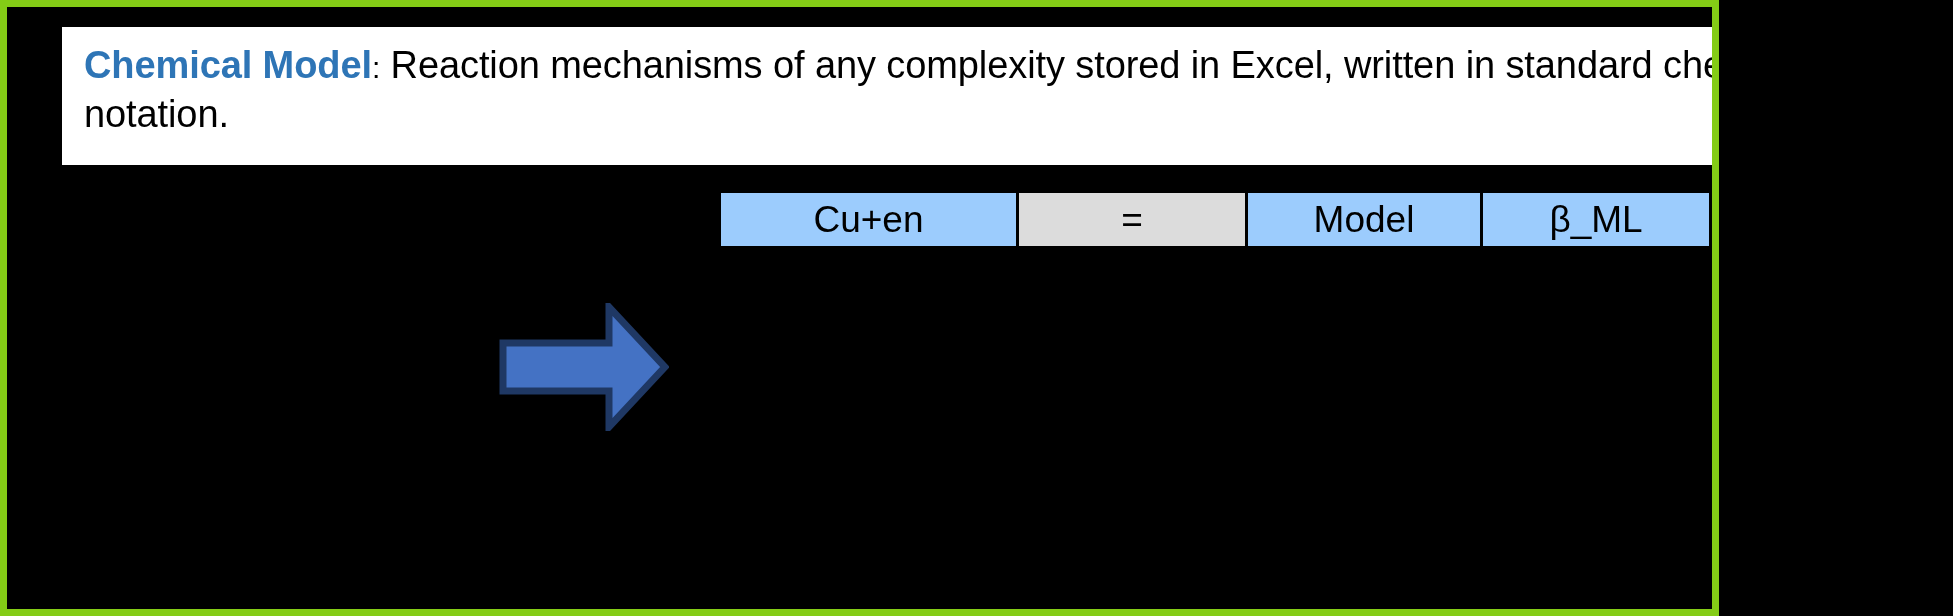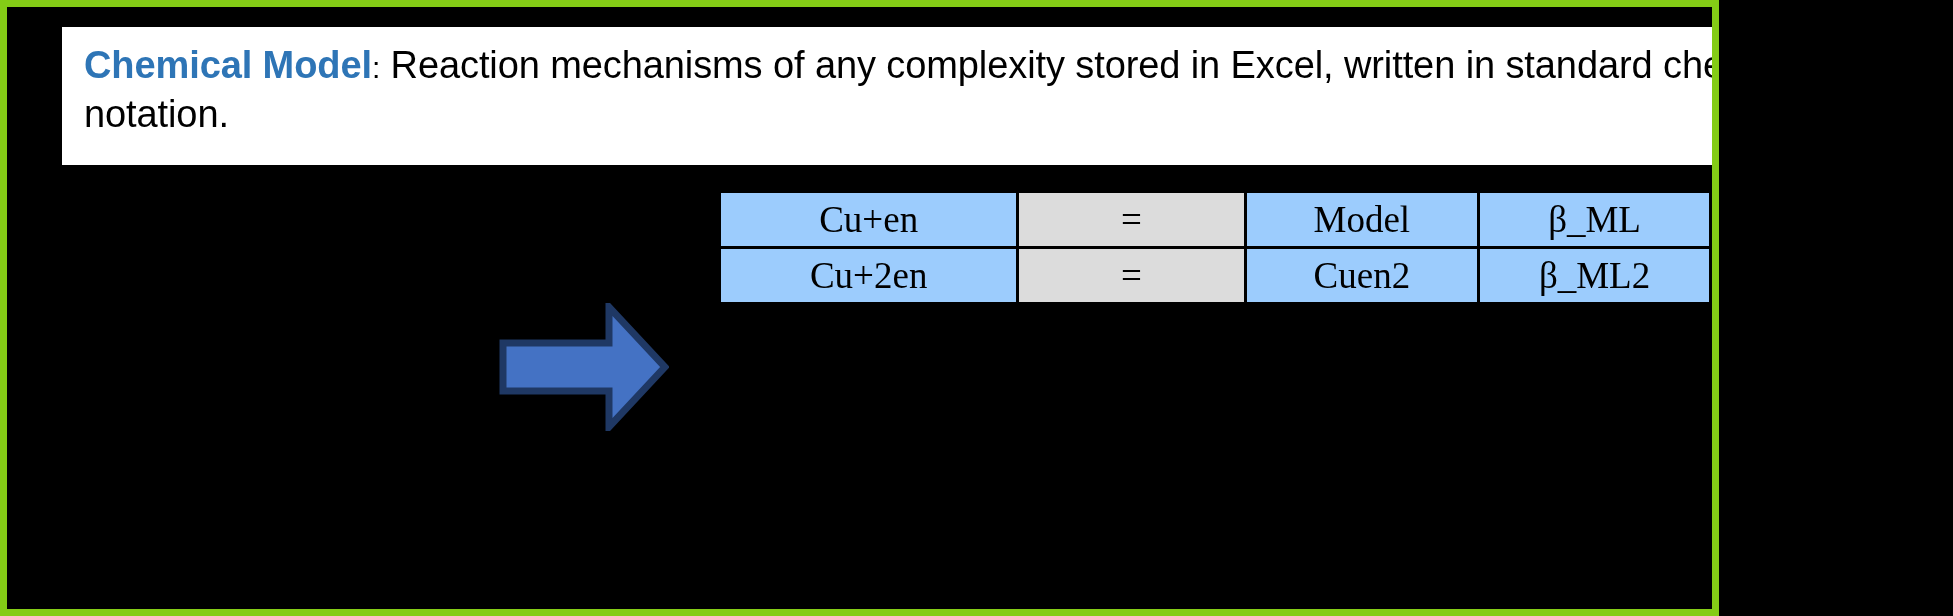--- a/index.html
+++ b/index.html
@@ -66,21 +66,21 @@
     background: #000000;
   }
 
   #reaction-table td {
     border: 3px solid #000000;
     height: 56px;
     text-align: center;
     vertical-align: middle;
     font-size: 37px;
     color: #000000;
-    font-family: Liberation Serif, serif;
+    font-family: Liberation Sans, sans-serif;
     line-height: 1;
     padding: 0 4px;
     white-space: nowrap;
   }
 
   .col-reactants { width: 345px; }
   .col-eq        { width: 281px; }
   .col-products  { width: 268px; }
   .col-constant  { width: 262px; }
 
@@ -111,22 +111,16 @@
       <col class="col-products">
       <col class="col-constant">
     </colgroup>
     <tbody>
       <tr>
         <td class="cell-blue">Cu+en</td>
         <td class="cell-gray">=</td>
         <td class="cell-blue">Model</td>
         <td class="cell-blue">β_ML</td>
       </tr>
-      <tr>
-        <td class="cell-blue">Cu+2en</td>
-        <td class="cell-gray">=</td>
-        <td class="cell-blue">Cuen2</td>
-        <td class="cell-blue">β_ML2</td>
-      </tr>
     </tbody>
   </table>
 
 </div>
 
 </body></html>

